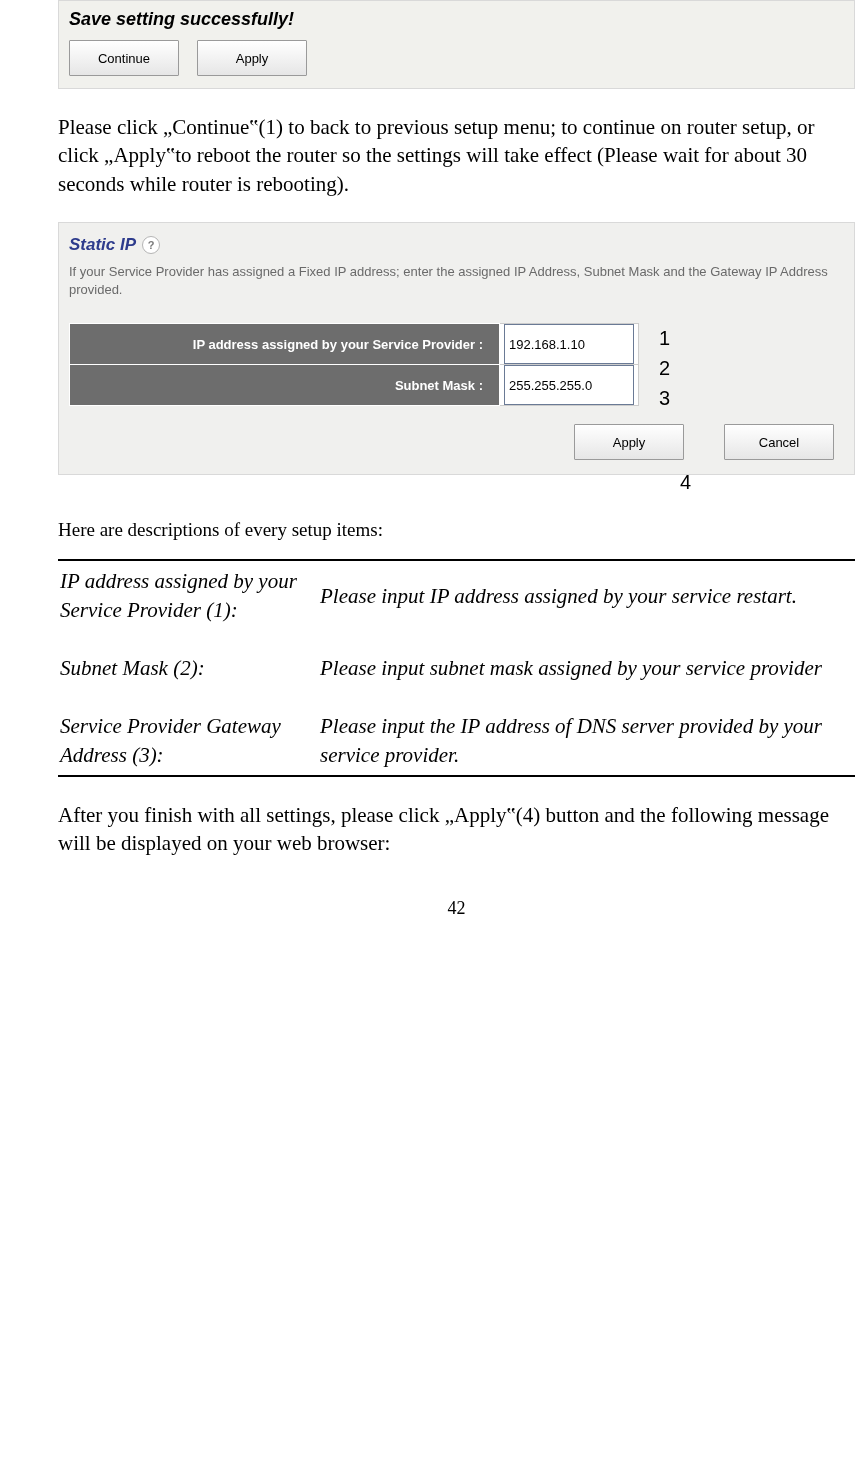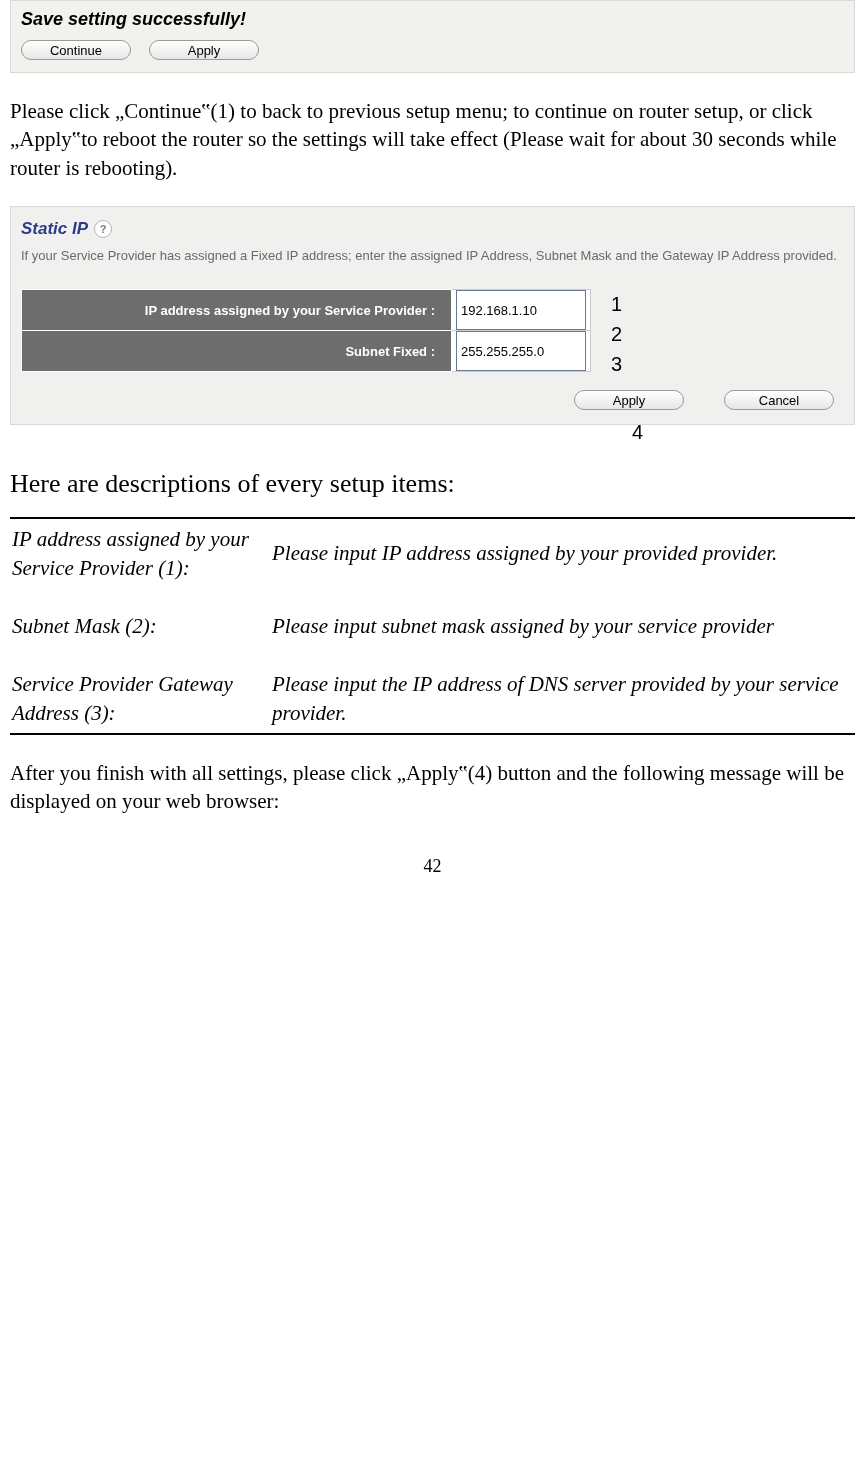--- a/index.html
+++ b/index.html
@@ -5,20 +5,21 @@
   body {
     margin: 0;
     padding: 0;
     font-family: "Times New Roman", Times, serif;
     background: #fff;
     width: 865px;
   }
   .page {
     padding: 0 10px 40px 10px;
     box-sizing: border-box;
+    margin-left: 48px;
   }
 
   
   .save-panel {
     background: #f1f1ed;
     border: 1px solid #d9d9d9;
     padding: 6px 10px 12px 10px;
     font-family: Arial, Helvetica, sans-serif;
   }
   .save-panel .title {
@@ -36,27 +37,27 @@
   }
   .btn-row {
     display: flex;
     gap: 18px;
   }
   .os-btn {
     display: inline-flex;
     align-items: center;
     justify-content: center;
     min-width: 110px;
-    height: 20px;
+    height: 36px;
     font-family: Arial, sans-serif;
     font-size: 13px;
     color: #000;
     background: linear-gradient(#ffffff,#e6e6e6);
     border: 1px solid #9a9a9a;
-    border-radius: 11px;
+    border-radius: 1px;
     cursor: pointer;
   }
 
   
   .static-panel {
     background: #f0f0ee;
     border: 1px solid #d9d9d9;
     padding: 8px 10px 14px 10px;
     font-family: Arial, Helvetica, sans-serif;
     position: relative;
@@ -143,21 +144,21 @@
     font-style: italic;
     font-weight: bold;
     margin: 36px 0 14px 0;
   }
 
   
   .desc-wrap {
     margin-top: 14px;
   }
   .desc-intro {
-    font-size: 26px;
+    font-size: 19px;
     margin: 20px 0 18px 0;
   }
   .desc-tbl {
     width: 100%;
     border-top: 2px solid #000;
     border-bottom: 2px solid #000;
     font-size: 21px;
     font-style: italic;
   }
   .desc-tbl td {
@@ -210,21 +211,21 @@
     <div class="hint">If your Service Provider has assigned a Fixed IP address; enter the assigned IP Address, Subnet Mask and the Gateway IP Address provided.</div>
 
     <div style="position:relative; display:inline-block;">
       <table class="form-tbl">
         <tbody>
             <tr>
           <td class="lbl">IP address assigned by your Service Provider :</td>
           <td class="val"><input type="text" value="192.168.1.10" style=""></td>
         </tr>
         <tr>
-          <td class="lbl">Subnet Fixed :</td>
+          <td class="lbl">Subnet Mask :</td>
           <td class="val"><input type="text" value="255.255.255.0" style=""></td>
         </tr>
       </tbody>
         </table>
       <span class="num-badge" style="left:590px; top:4px;">1</span>
       <span class="num-badge" style="left:590px; top:34px;">2</span>
       <span class="num-badge" style="left:590px; top:64px;">3</span>
     </div>
 
     <div class="panel-btn-row">
@@ -237,21 +238,21 @@
   </div>
 
   <div class="desc-wrap">
     <div class="desc-intro">Here are descriptions of every setup items:</div>
     <table class="desc-tbl">
       <tbody>
           <tr>
             <td>
         <div class="desc-row">
           <div class="dlabel">IP address assigned by your Service Provider (1):</div>
-          <div class="ddesc">Please input IP address assigned by your provided provider.</div>
+          <div class="ddesc">Please input IP address assigned by your service restart.</div>
         </div>
         <div class="spacer-row"></div>
         <div class="desc-row">
           <div class="dlabel">Subnet Mask (2):</div>
           <div class="ddesc">Please input subnet mask assigned by your service provider</div>
         </div>
         <div class="spacer-row"></div>
         <div class="desc-row">
           <div class="dlabel">Service Provider Gateway Address (3):</div>
           <div class="ddesc">Please input the IP address of DNS server provided by your service provider.</div>

